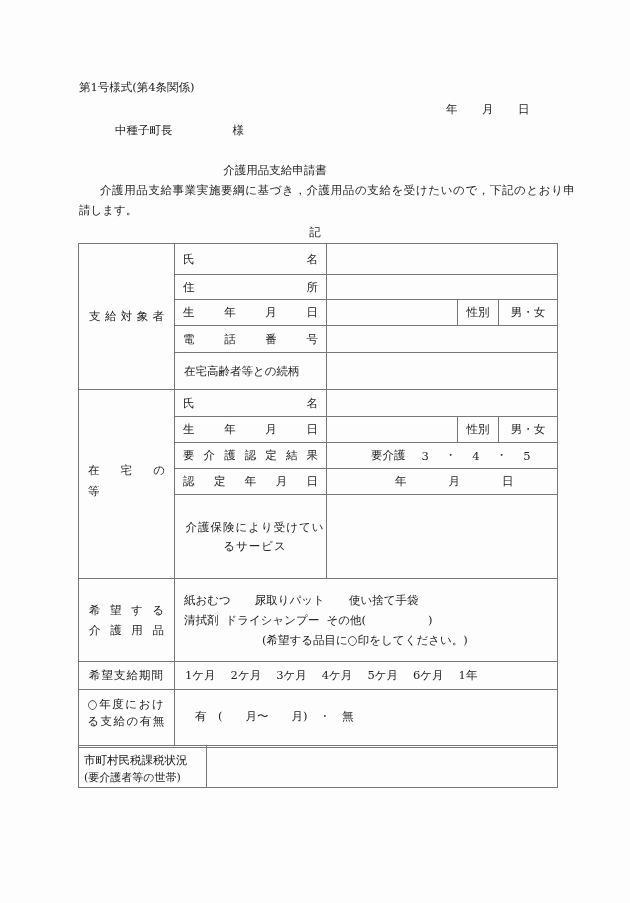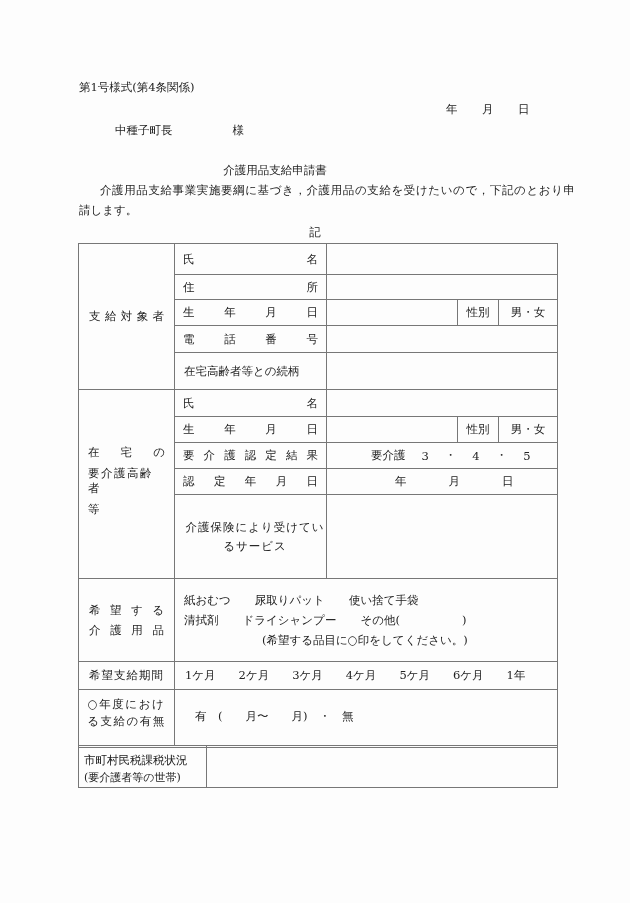--- a/index.html
+++ b/index.html
@@ -117,21 +117,20 @@
 
 <div class="cell left" style="left:175px;top:353px;width:151px;height:36px">在宅高齢者等との続柄</div>
 <div class="cell" style="left:327px;top:353px;width:230px;height:36px"></div>
 
 <div class="cell" style="left:79px;top:390px;width:95px;height:188px;padding:0 9px;flex-direction:column;align-items:stretch;justify-content:center">
   <div class="spread-text" style="margin-top:6px">
     <span>在</span>
     <span>宅</span>
     <span>の</span>
   </div>
-  <div style="letter-spacing:1.5px;margin-top:6px">要介護高齢者</div>
   <div style="margin-top:6px;margin-bottom:12px">等</div>
 </div>
 
 <div class="cell lbl-spread" style="left:175px;top:390px;width:151px;height:26px">
   <span>氏</span>
     <span>名</span>
 </div>
 <div class="cell" style="left:327px;top:390px;width:230px;height:26px"></div>
 
 <div class="cell lbl-spread" style="left:175px;top:417px;width:151px;height:25px">
@@ -194,30 +193,30 @@
       <span>用</span>
       <span>品</span>
   </div>
 </div>
 <div class="cell" style="left:175px;top:579px;width:382px;height:82px;flex-direction:column;align-items:flex-start;padding:11px 0 0 9px;justify-content:flex-start;line-height:20px">
   <div style="display:flex;gap:24px">
     <span>紙おむつ</span>
     <span>尿取りパット</span>
     <span>使い捨て手袋</span>
   </div>
-  <div style="display:flex;gap:24px">
+  <div style="display:flex;gap:7px">
     <span>清拭剤</span>
     <span>ドライシャンプー</span>
     <span><span>その他(</span><span style="display:inline-block;width:62px"></span><span>)</span></span>
   </div>
   <div style="padding-left:78px">(希望する品目に○印をしてください。)</div>
 </div>
 
 <div class="cell center" style="left:79px;top:662px;width:95px;height:27px;letter-spacing:1px">希望支給期間</div>
-<div class="cell" style="left:175px;top:662px;width:382px;height:27px;padding-left:10px;gap:23px">
+<div class="cell" style="left:175px;top:662px;width:382px;height:27px;padding-left:10px;gap:15px">
   <span>1ケ月</span>
   <span>2ケ月</span>
   <span>3ケ月</span>
   <span>4ケ月</span>
   <span>5ケ月</span>
   <span>6ケ月</span>
   <span>1年</span>
 </div>
 
 <div class="cell" style="left:79px;top:690px;width:95px;height:55px;flex-direction:column;align-items:center;justify-content:flex-start;padding-top:6px;line-height:17px;letter-spacing:1.5px">

